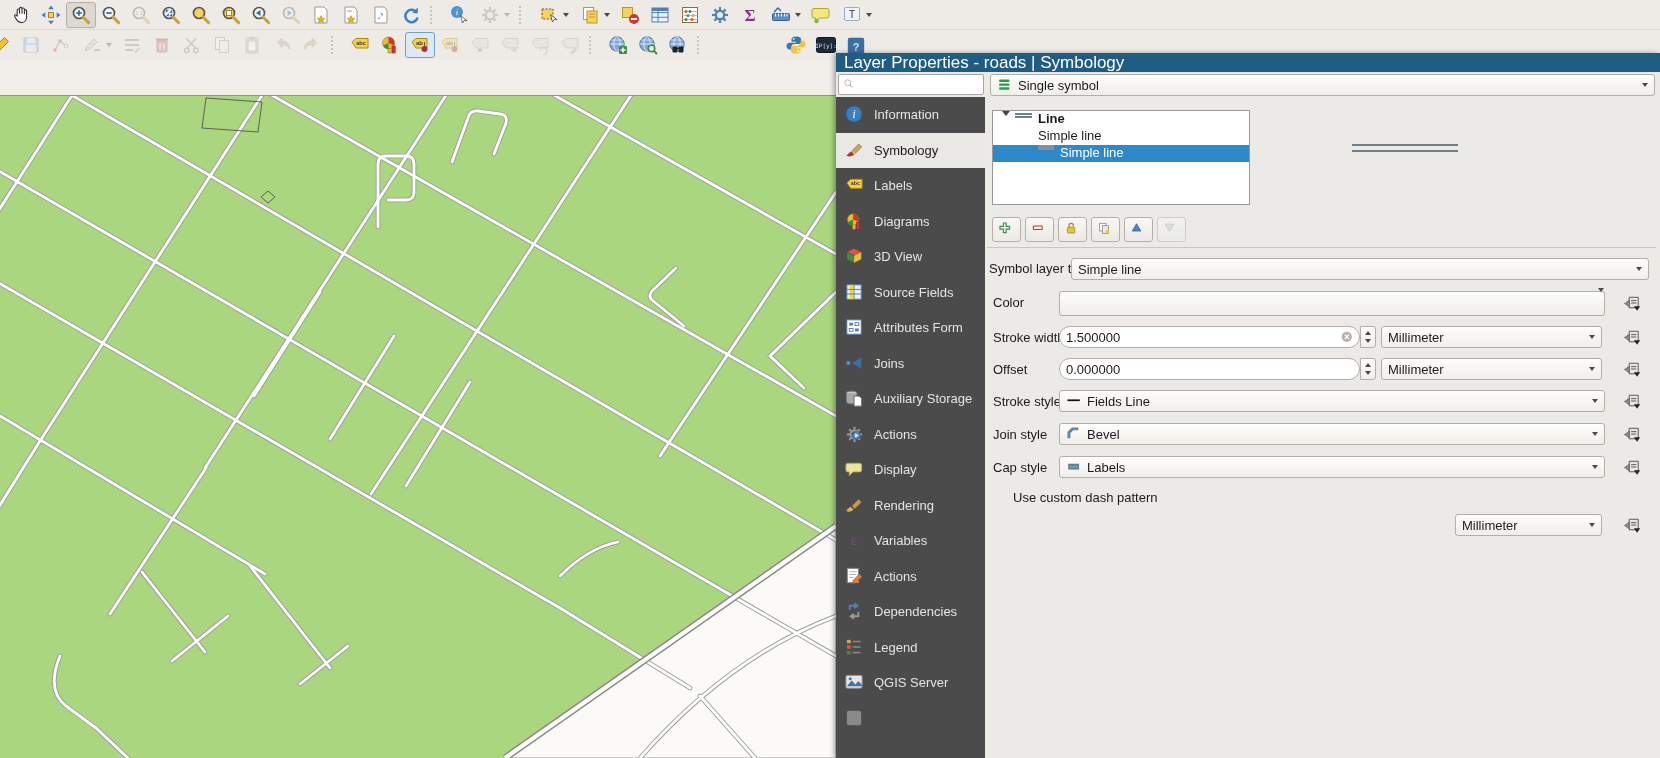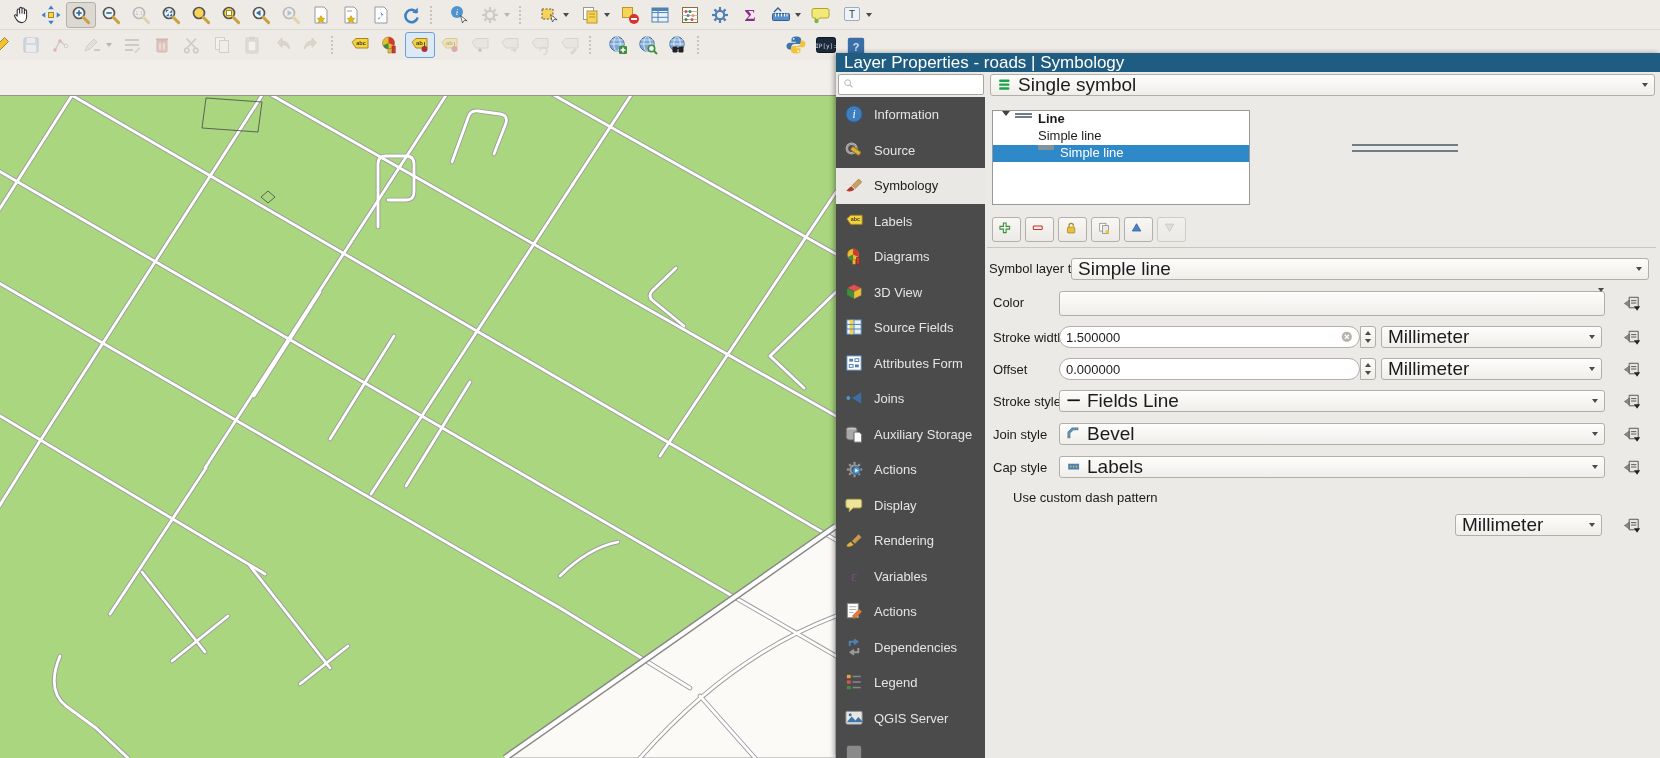--- a/index.html
+++ b/index.html
@@ -19,21 +19,21 @@
   
   #mapstrip{position:absolute;top:60px;left:0;width:100%;height:35px;background:#f2efeb;border-bottom:1px solid #97938e;z-index:1;}
   #map{position:absolute;top:96px;left:0;width:836px;height:662px;z-index:1;}
   #helpicon{position:absolute;left:846px;top:36px;width:20px;height:22px;z-index:2;}
   
   #dialog{position:absolute;left:836px;top:53px;right:0;bottom:0;background:#eceae6;z-index:5;box-shadow:-2px 0 5px rgba(0,0,0,.35);}
   #dlg-title{position:absolute;top:0;left:0;right:0;height:19px;background:#1f5c82;color:#fff;
     font-size:17px;line-height:19px;padding-left:8px;white-space:nowrap;overflow:hidden;}
   #dlg-search{position:absolute;left:2px;top:21px;width:146px;height:21px;background:#fff;border:1px solid #a9a49d;border-radius:2px;display:flex;align-items:center;padding-left:4px;box-sizing:border-box;}
   #dlg-search svg{width:13px;height:13px;opacity:.55;}
-  .sel{background:linear-gradient(#fdfdfc,#f0eeea);border:1px solid #b3aea6;border-radius:3px;display:flex;align-items:center;box-sizing:border-box;font-size:19px;color:#1b1b1b;padding:0 6px;position:absolute;height:22px;}
+  .sel{background:linear-gradient(#fdfdfc,#f0eeea);border:1px solid #b3aea6;border-radius:3px;display:flex;align-items:center;box-sizing:border-box;font-size:13px;color:#1b1b1b;padding:0 6px;position:absolute;height:22px;}
   .sel .ddarrow{margin-left:auto;}
   .sel svg{width:16px;height:16px;margin-right:5px;flex:none;}
   #renderer-select{left:154px;top:21px;right:5px;height:22px;}
   
   #sidebar{position:absolute;left:0;top:44px;bottom:0;width:149px;background:#4b4b4b;overflow:hidden;}
   .side-item{height:35.5px;display:flex;align-items:center;padding-left:8px;color:#e4e4e4;font-size:13px;cursor:default;}
   .side-item svg{width:21px;height:21px;margin-right:9px;flex:none;}
   .side-item.selected{background:#eae8e4;color:#1c1c1c;text-align:center;}
   
   #content{position:absolute;left:149px;top:44px;right:0;bottom:0;font-size:13px;color:#1b1b1b;}
@@ -566,28 +566,20 @@
     <span class="ddarrow"></span>
   </div>
   <div id="sidebar">
       <div class="side-item">
         <svg viewBox="0 0 22 22">
           <circle cx="10.5" cy="10.5" r="8.5" fill="#3d7ebf" stroke="#2a5a8c"></circle>
           <text x="10.5" y="15" font-size="12" font-family="Liberation Serif,serif" font-style="italic" text-anchor="middle" fill="#fff">i</text>
         </svg>
         <span>Information</span>
       </div>
-      <div class="side-item">
-        <svg viewBox="0 0 22 22">
-          <circle cx="8" cy="9" r="5" fill="none" stroke="#b9b9b9" stroke-width="2.6"></circle>
-          <circle cx="8" cy="9" r="5" fill="none" stroke="#8a8a8a" stroke-width="1"></circle>
-          <rect x="7" y="9" width="11" height="4.5" rx="1.2" transform="rotate(35 12 11)" fill="#d9b23c" stroke="#8a6d1f"></rect>
-        </svg>
-        <span>Source</span>
-      </div>
       <div class="side-item selected">
         <svg viewBox="0 0 22 22">
           <path d="M2.5 16.5 q4.5 2 8.5 -1.2 l-3.2 -3.6 q-4 2.3-5.3 4.8z" fill="#b23b2e"></path>
           <path d="M8.6 11 l6.8-6.8 3.2 3.2 -6.8 6.8 z" fill="#caa063" stroke="#8a6a3a" stroke-width=".6"></path>
         </svg>
         <span>Symbology</span>
       </div>
       <div class="side-item">
         <svg viewBox="0 0 22 22">
           <path d="M3 8.2 l4 -3.7 h12 v9.5 h-12 z" fill="#f5d33c" stroke="#a8861f"></path>

